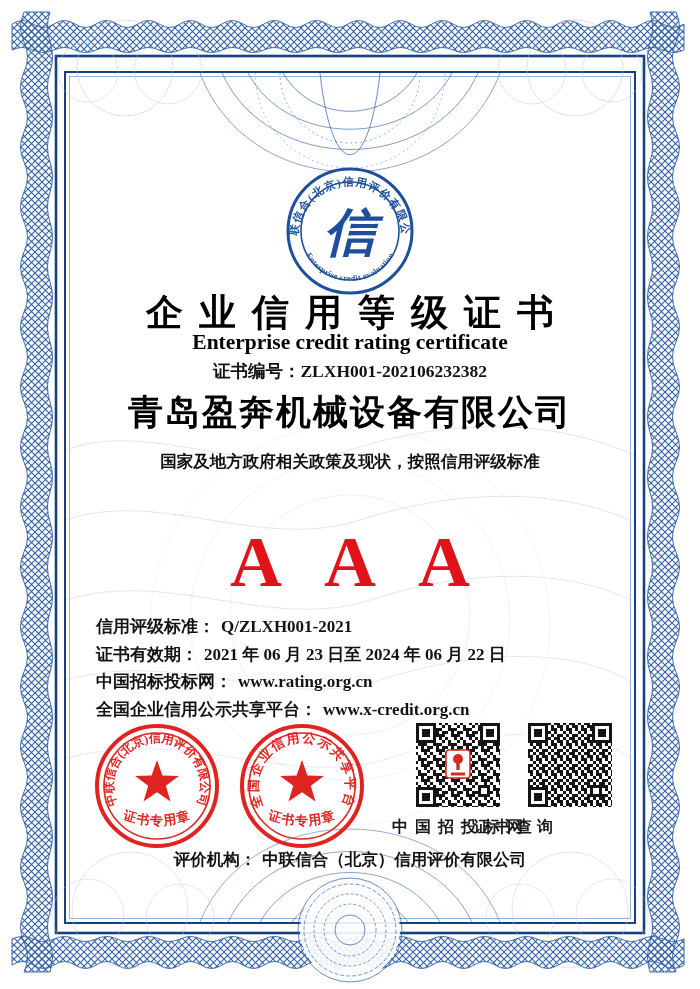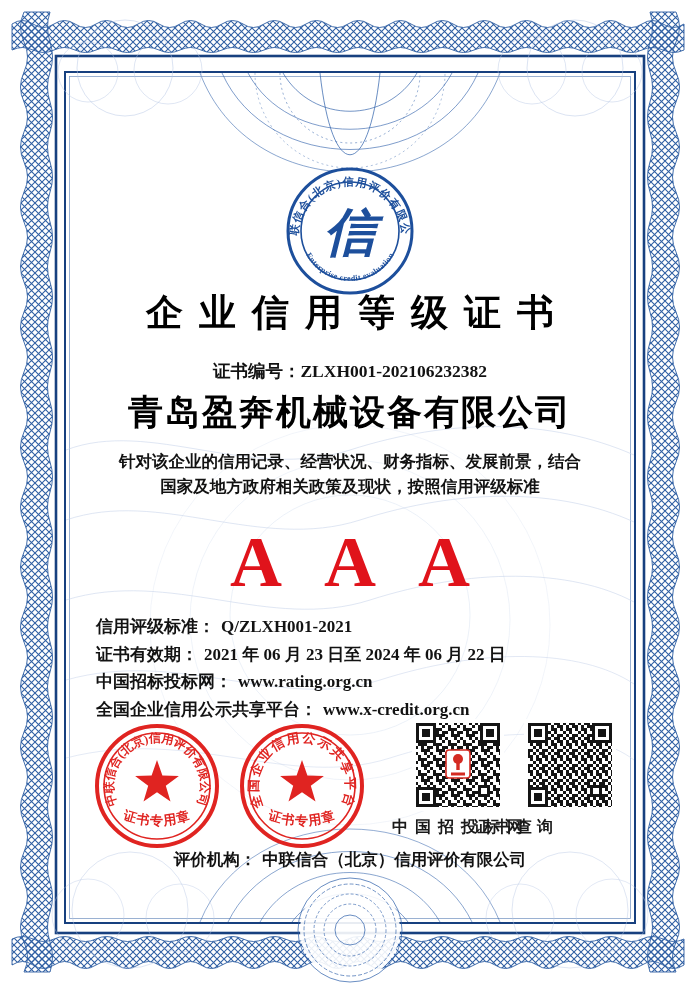--- a/index.html
+++ b/index.html
@@ -128,29 +128,29 @@
     <text font-size="11" font-weight="bold" fill="#1d4f9c" letter-spacing="1.5">
       <textPath href="#arcTopLogo" startOffset="50%" text-anchor="middle">中联信合(北京)信用评价有限公司</textPath>
     </text>
     <text font-size="8" font-weight="bold" fill="#1d4f9c" letter-spacing="0.4">
       <textPath href="#arcBotLogo" startOffset="50%" text-anchor="middle">Enterprise credit evaluation</textPath>
     </text>
     <text x="65" y="84" font-size="52" font-weight="bold" fill="#1d4f9c" text-anchor="middle" font-style="italic">信</text>
   </svg>
 
   <div class="layer center title-zh">企业信用等级证书</div>
+  <div class="layer center title-en">Enterprise credit rating certificate</div>
 
   <div class="layer center certno">
     <span class="lbl">证书编号：</span><span>ZLXH001-202106232382</span>
   </div>
 
   <div class="layer center company">青岛盈奔机械设备有限公司</div>
 
   <div class="layer statement">
-    <div>针对该企业的信用记录、经营状况、财务指标、发展前景，结合</div>
     <div>国家及地方政府相关政策及现状，按照信用评级标准</div>
   </div>
 
   <div class="layer center rating">AAA</div>
 
   <div class="layer details">
     <div class="row">
       <span class="lbl">信用评级标准：</span><span>Q/ZLXH001-2021</span>
     </div>
     <div class="row">

